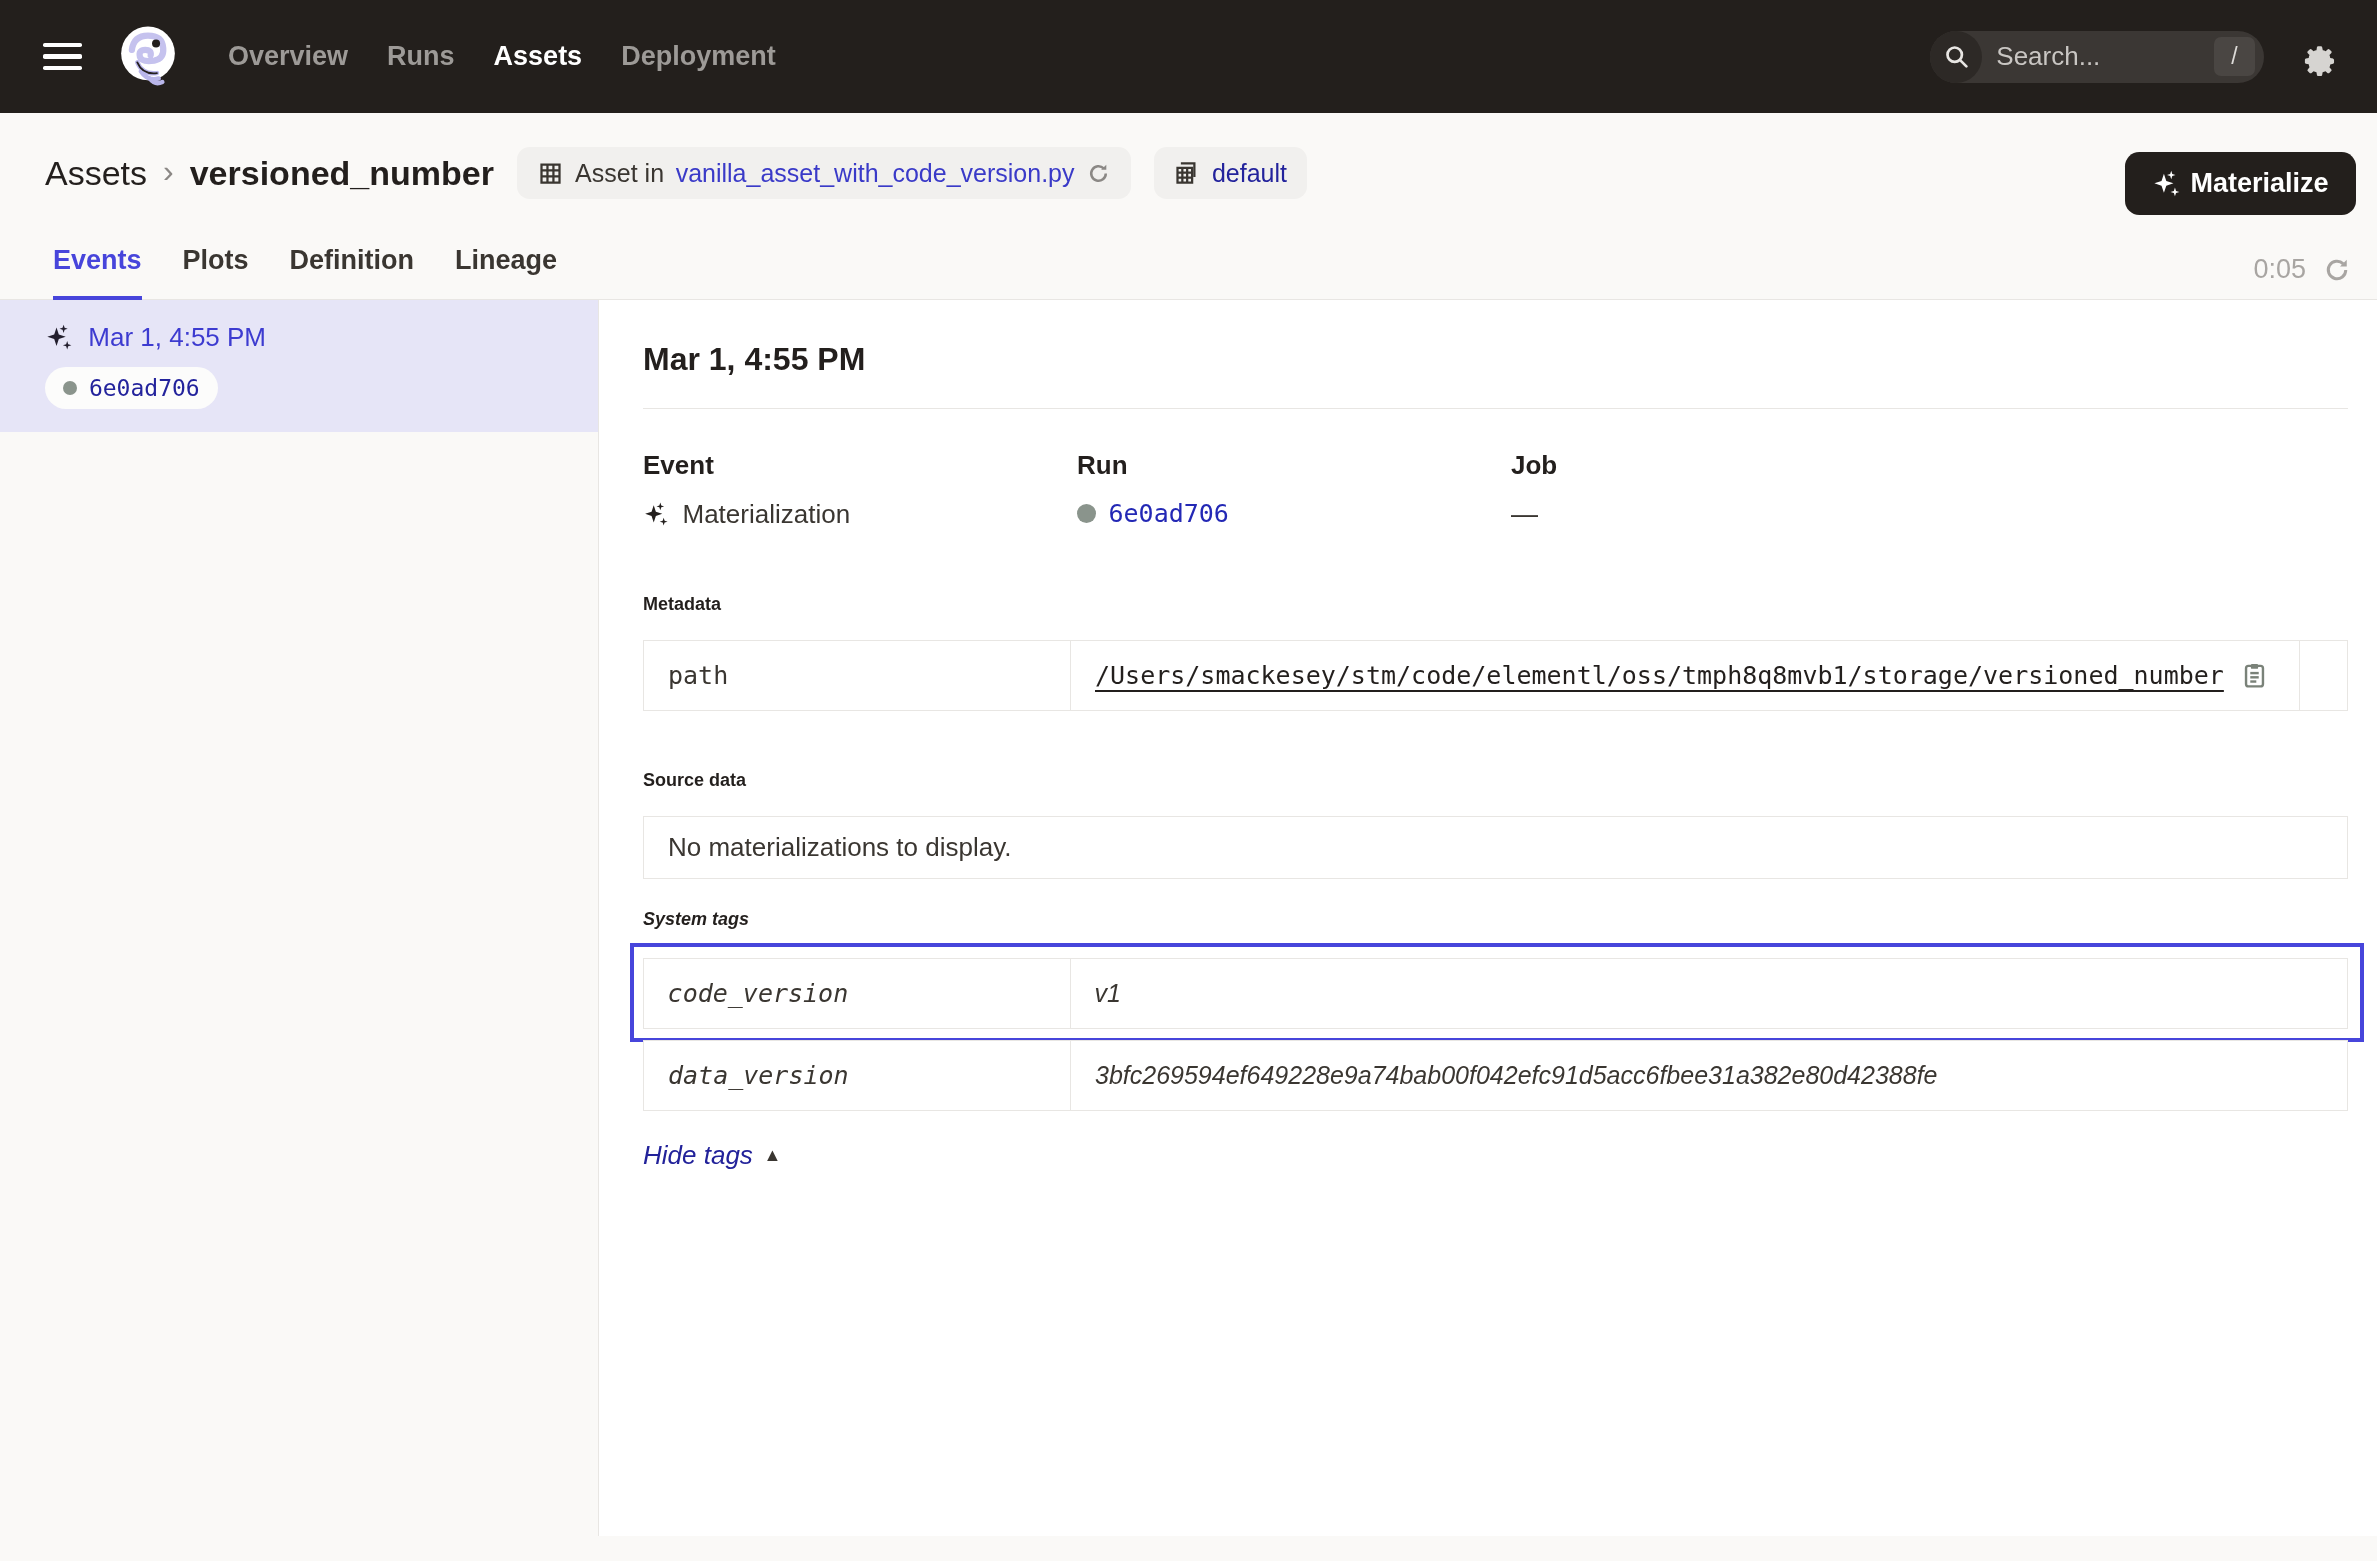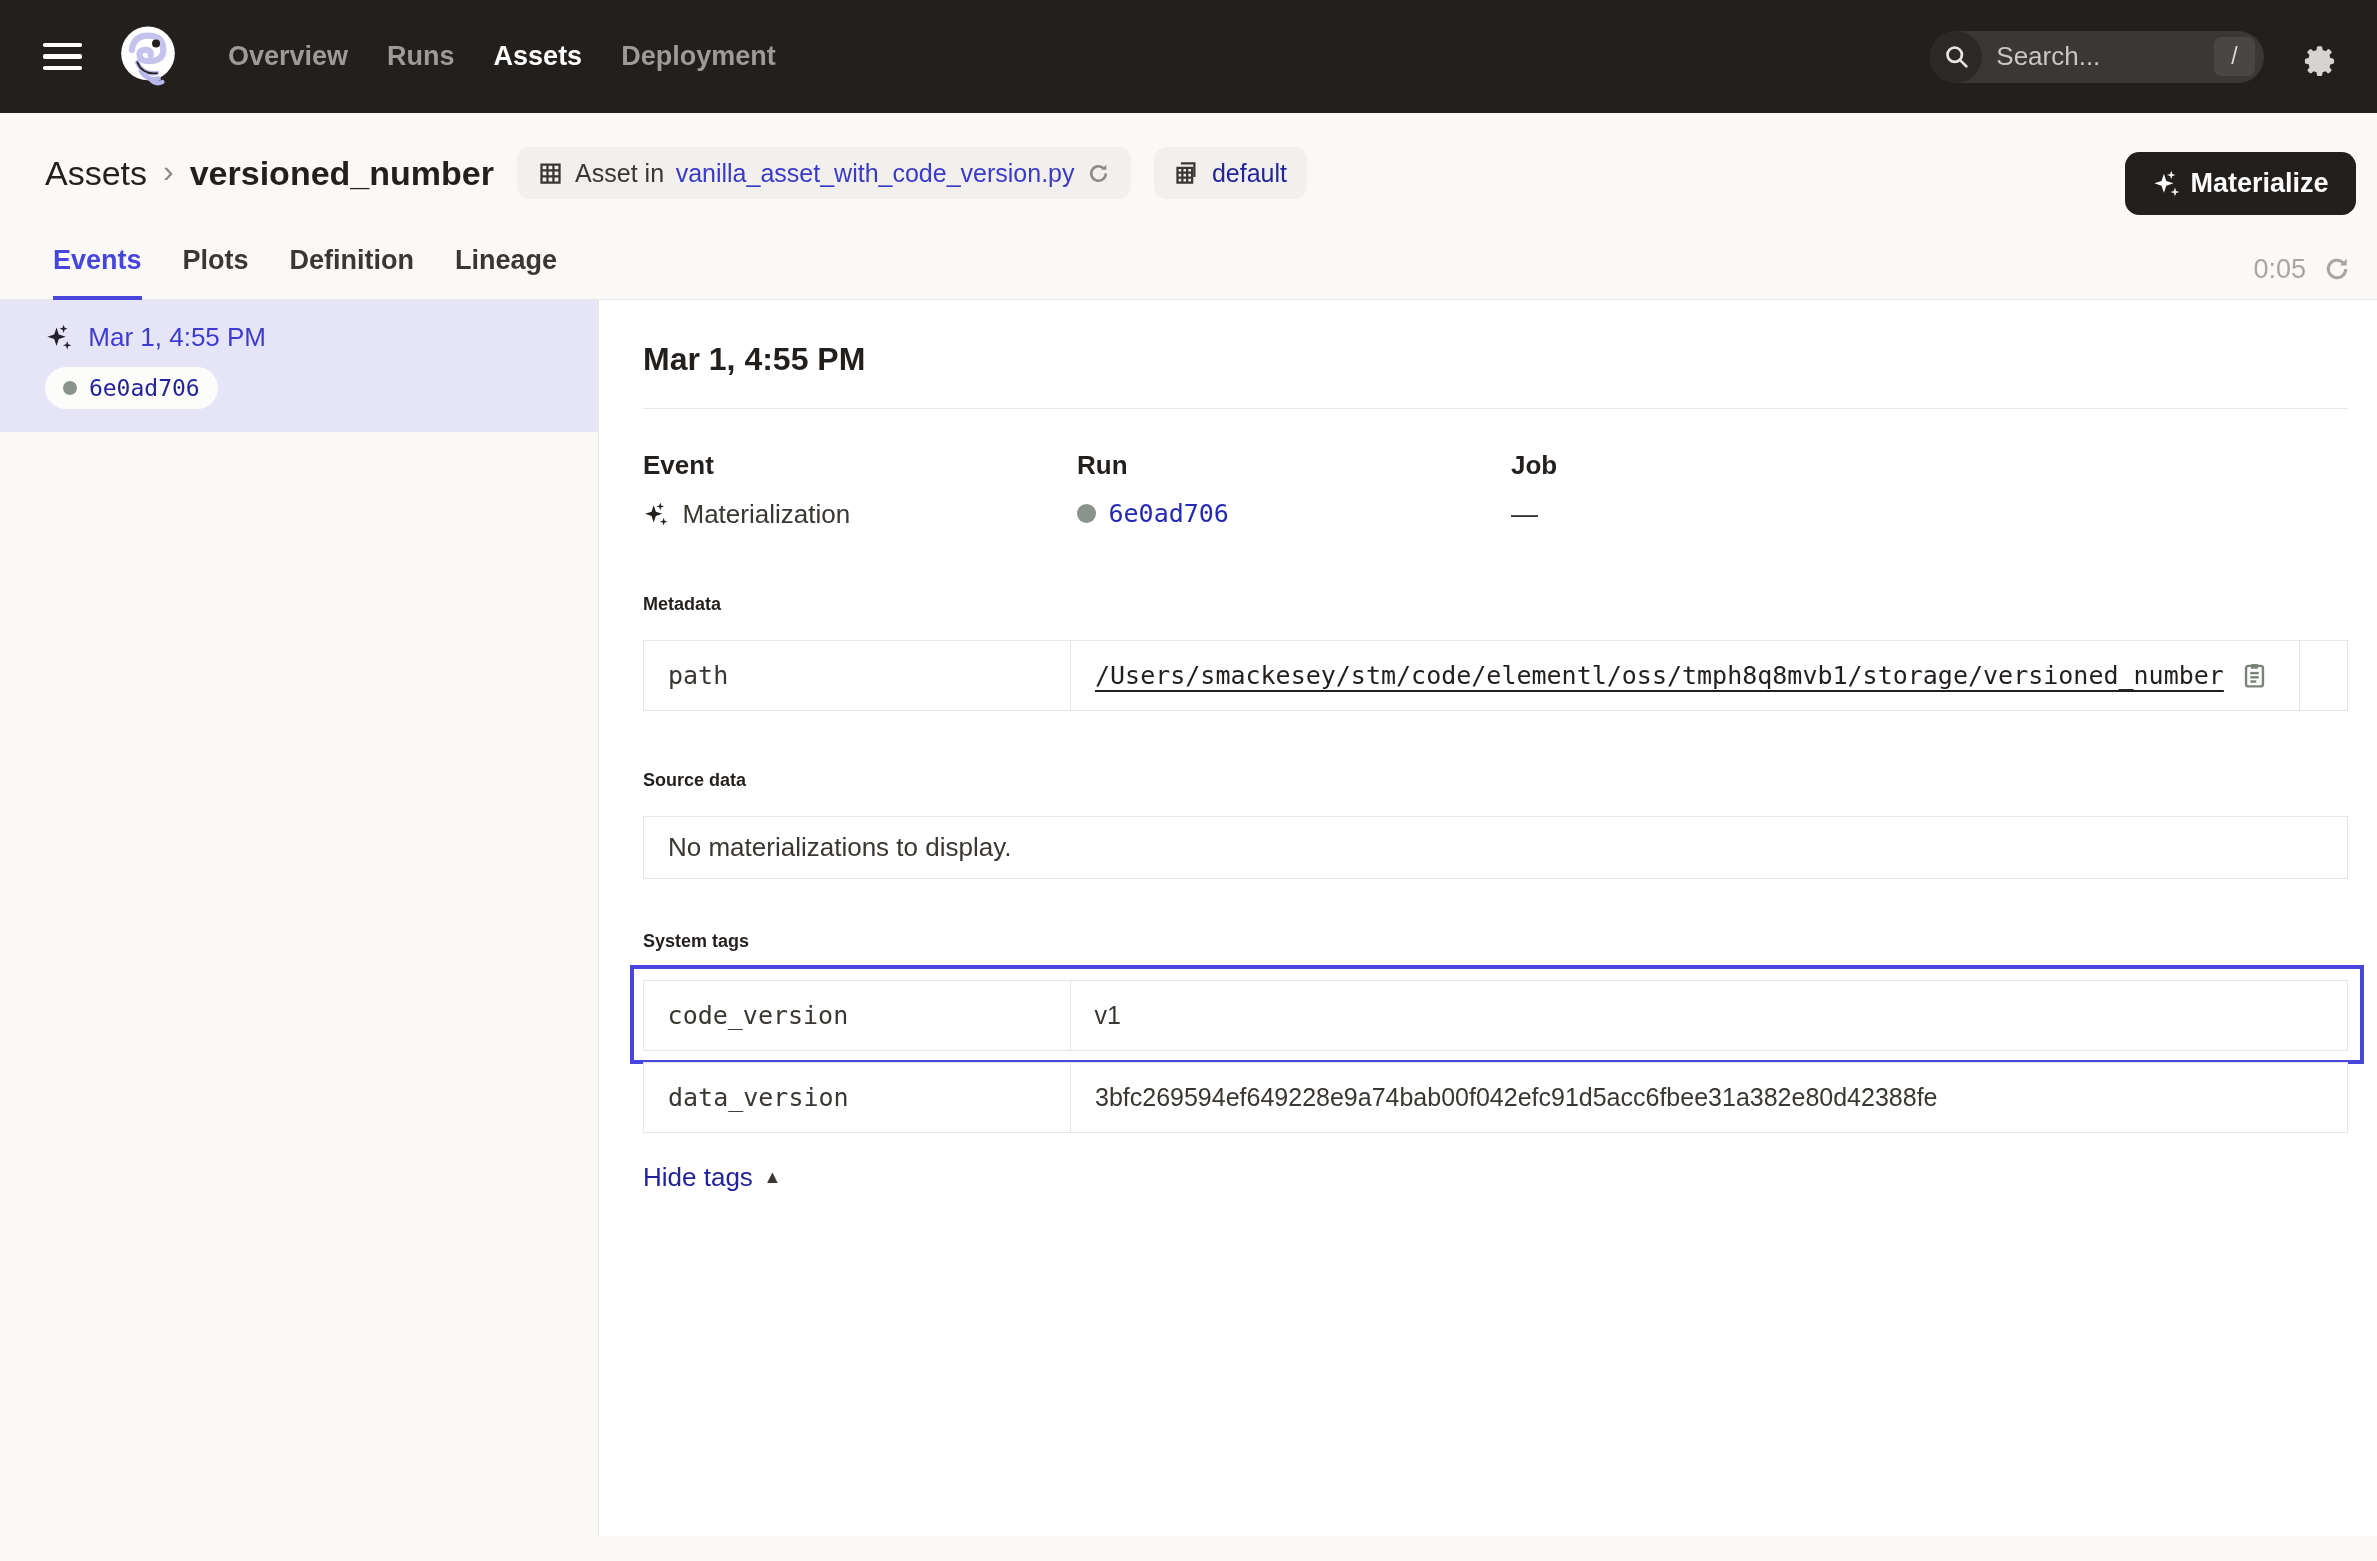--- a/index.html
+++ b/index.html
@@ -61,21 +61,21 @@
     display:flex; align-items:center; gap:9px; padding:0 27px;
     cursor:pointer; font-family:inherit; margin-top:5.4px;
   }
 
   
   .tabs-row { display:flex; align-items:flex-end; padding:0 25px 0 53px; margin-top:30px; border-bottom:1.8px solid #e8e6e3; }
   .tabs { display:flex; gap:41px; }
   .tab { font-size:27px; font-weight:600; color:#3a3631; padding-bottom:19.6px; cursor:pointer; border-bottom:5.4px solid transparent; margin-bottom:-1.8px; }
   .tab.active { color:#4745db; border-bottom-color:#4745db; }
   .tabs-spacer { flex:1; }
-  .refresh-wrap { display:flex; align-items:center; gap:16px; padding-bottom:14.3px; }
+  .refresh-wrap { display:flex; align-items:flex-end; gap:16px; padding-bottom:14.3px; }
   .timer { color:#a8a5a2; font-size:27px; }
 
   
   .content { display:flex; height:1236px; }
   .sidebar { width:599px; flex:0 0 599px; background:#faf9f7; border-right:1.8px solid #e8e6e3; }
   .event-item { background:#e6e5f7; padding:21.4px 27px 23px 45px; cursor:pointer; }
   .event-item .row1 { display:flex; align-items:center; gap:14.3px; }
   .event-item .date { color:#3d3bd0; font-size:26px; }
   .run-pill {
     display:inline-flex; align-items:center; gap:11.6px;
@@ -103,21 +103,21 @@
   .kv-row:first-child { border-top:none; }
   .kv-key { width:427px; flex:0 0 427px; align-self:stretch; display:flex; align-items:center; padding-left:24px; font-size:25px; color:#3a3631; border-right:1.8px solid #e8e6e3; }
   .kv-val { flex:1; display:flex; align-items:center; gap:16px; padding-left:24px; font-size:25px; color:#3a3631; }
   .kv-end { width:48px; flex:0 0 48px; align-self:stretch; border-left:1.8px solid #e8e6e3; }
   .path-link { color:#231f1d; text-decoration:underline; text-underline-offset:6.3px; text-decoration-thickness:1.8px; cursor:pointer; }
   .copy-btn { cursor:pointer; display:flex; }
 
   .sec-source { margin-top:59px; }
   .empty-box { margin-top:25px; border:1.8px solid #e8e6e3; height:63px; display:flex; align-items:center; padding-left:24px; font-size:26px; color:#3a3631; background:#fff; }
 
-  .sec-tags { margin-top:52px; }
+  .sec-tags { margin-top:30px;font-style:italic; }
   .hl-wrap { border:4.5px solid #4745db; margin:12.5px -16px 0 -13.4px; padding:11.6px 11.6px 9px 9px; }
   .hl-wrap .kv-table { margin-top:0; }
   .tag-table2 { margin-top:-1.8px; border:1.8px solid #e8e6e3; background:#fff; }
   .hide-tags { margin-top:29px; display:inline-flex; align-items:center; gap:10.7px; font-size:26px; color:#22229a; cursor:pointer; }
   .hide-tags .caret { color:#3a3631; font-size:18px; }
 </style>
 </head>
 <body>
 
 <div class="navbar">

